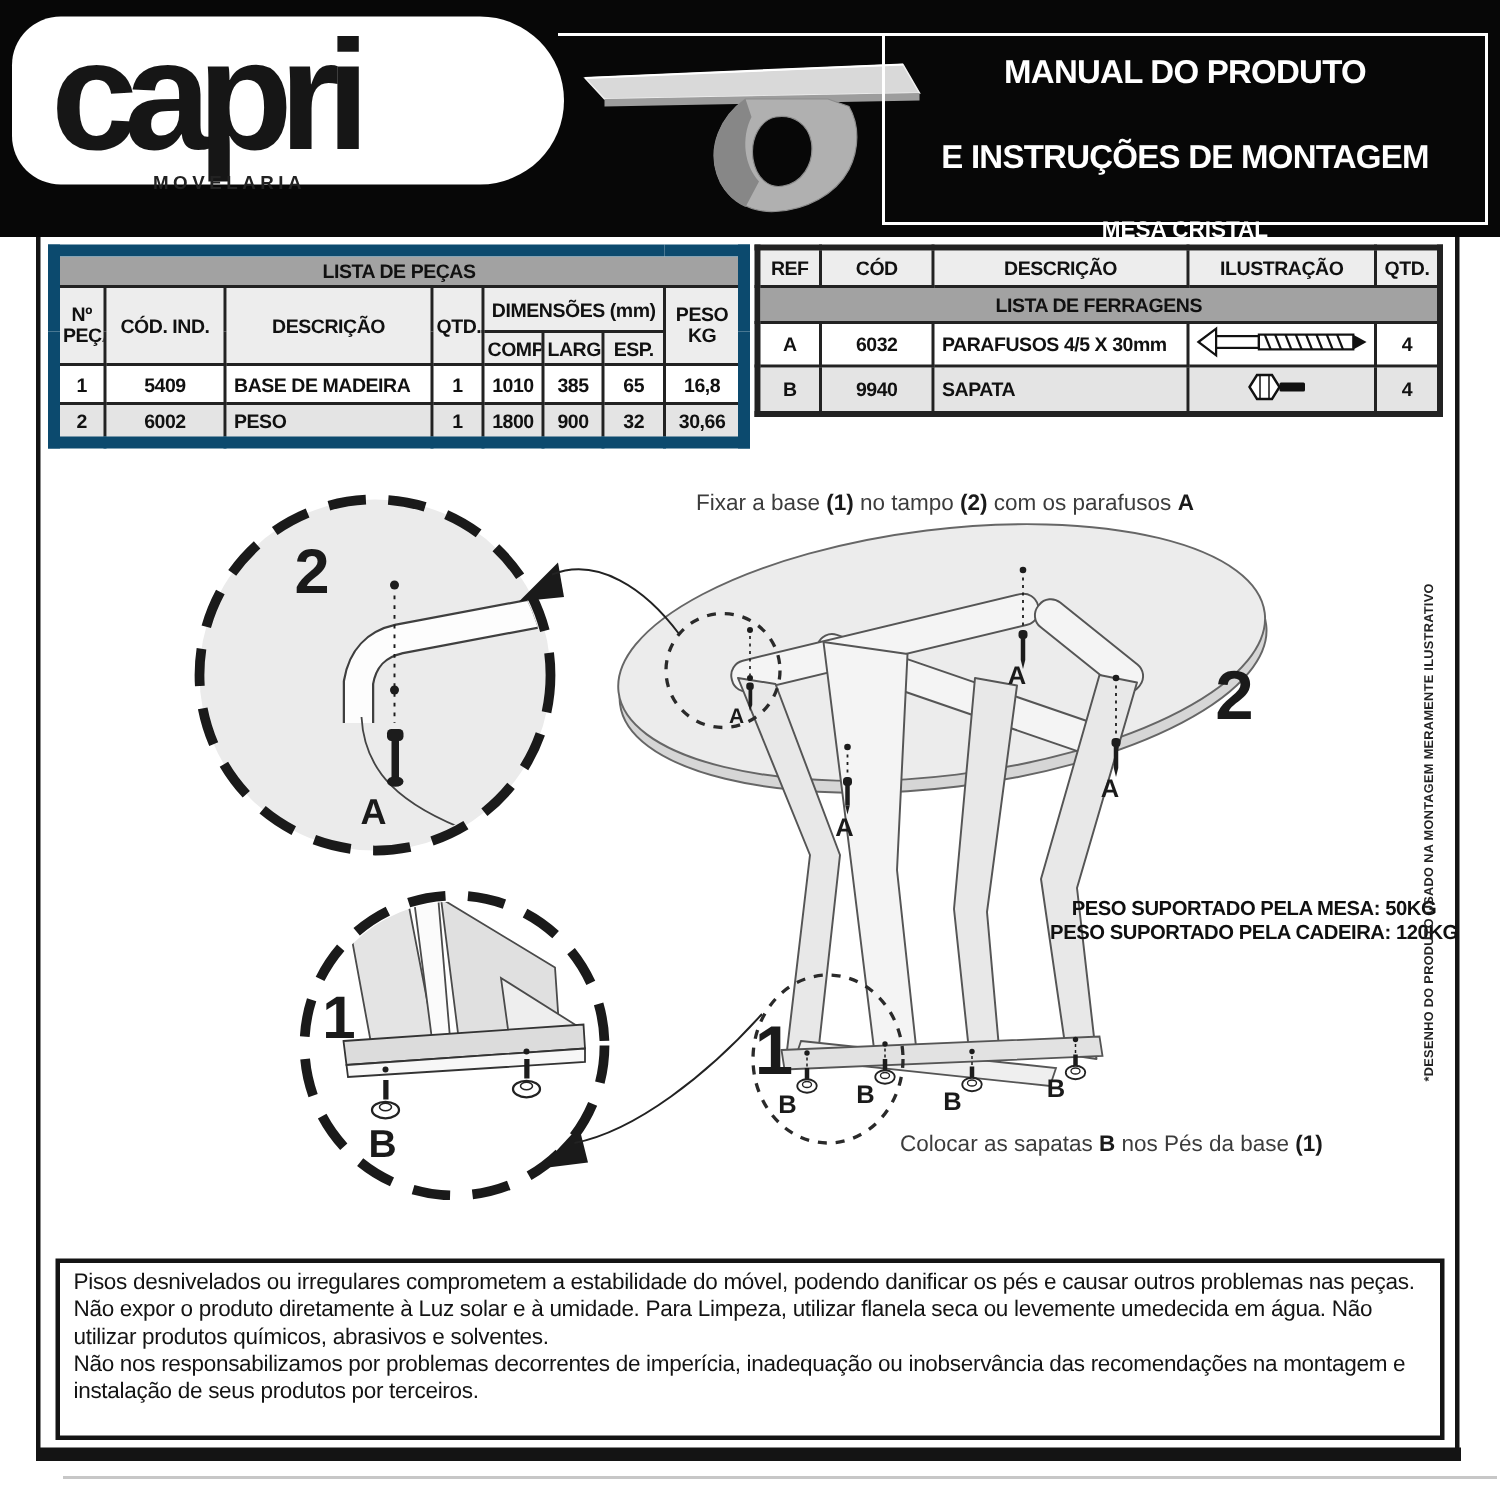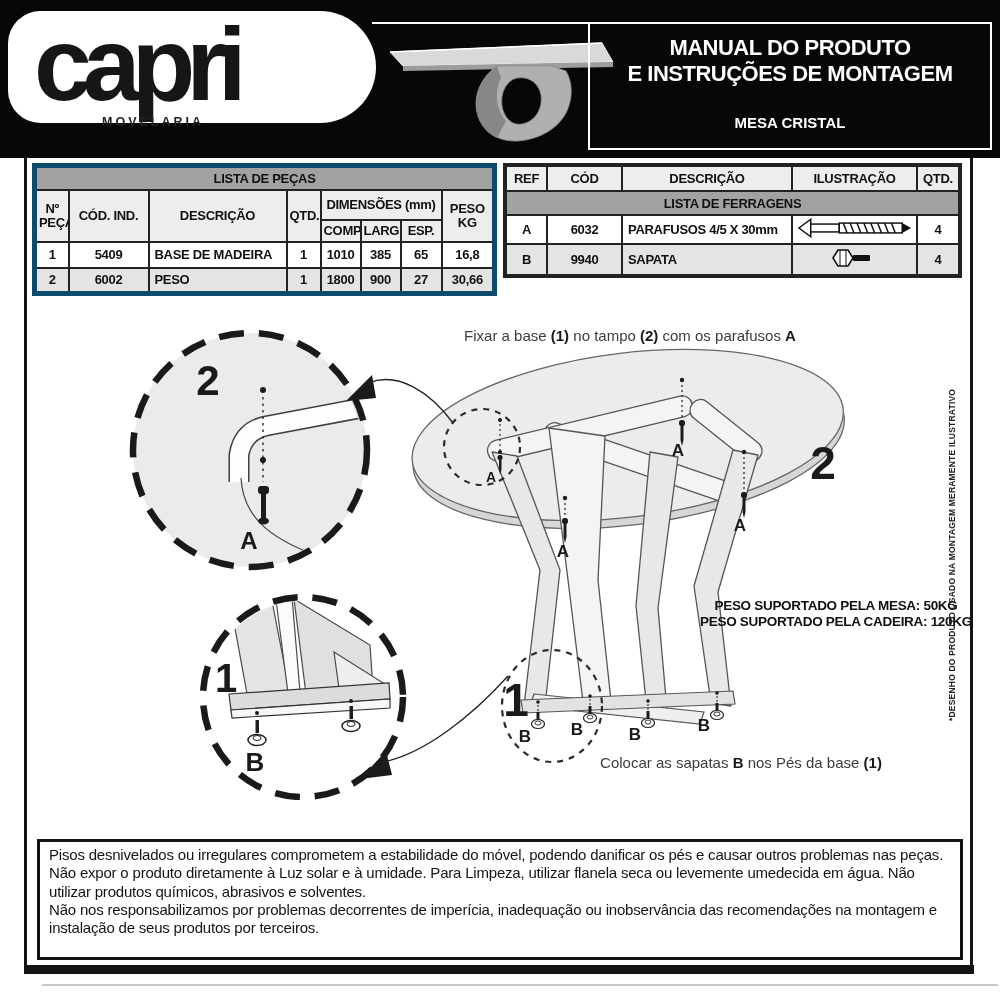--- a/index.html
+++ b/index.html
@@ -11,34 +11,34 @@
   .header{position:absolute;left:0;top:0;width:1000px;height:158px;background:#070707;}
   .bubble{position:absolute;left:8px;top:11px;width:368px;height:112px;background:#fff;
           border-radius:40px 69px 69px 40px;}
   .brand{position:absolute;left:26px;top:-4px;font-size:104px;font-weight:bold;
          letter-spacing:-9px;color:#161616;line-height:1.1;}
   .tagline{position:absolute;left:94px;top:104px;font-size:12.5px;font-weight:bold;
            letter-spacing:3px;color:#222;}
   .title-box{position:absolute;left:588px;top:22px;width:404px;height:128px;
              border:2px solid #fff;color:#fff;text-align:center;box-sizing:border-box;}
   .title-l1{margin-top:11px;font-size:22px;font-weight:bold;letter-spacing:-0.5px;}
-  .title-l2{font-size:22px;font-weight:bold;letter-spacing:-0.5px;}
+  .title-l2{font-size:22px;font-weight:bold;letter-spacing:-0.5px;margin-top:31px;}
   .title-l3{margin-top:27px;font-size:15px;font-weight:bold;}
   .title-l4{font-size:15px;font-weight:bold;}
   .title-ext{position:absolute;left:372px;top:22px;width:218px;height:2px;background:#fff;}
 
   
   .frame-left{left:24px;top:158px;width:3px;height:808px;background:#141414;}
   .frame-right{left:970px;top:158px;width:3px;height:808px;background:#141414;}
   .bottom-bar{left:24px;top:965px;width:950px;height:9px;background:#141414;}
   .bottom-faint{left:42px;top:984px;width:956px;height:2px;background:#c7c7c7;}
 
   
   table{border-collapse:collapse;table-layout:fixed;}
-  .ptable{position:absolute;left:32px;top:163px;width:460px;border:5px solid #0c4a6e;padding-left:40px;}
+  .ptable{position:absolute;left:32px;top:163px;width:460px;border:8px solid #0c4a6e;padding-left:40px;}
   .htable{position:absolute;left:503px;top:163px;width:455px;border:4px solid #222;}
   .ptable td,.htable td{border:2px solid #222;font-size:13px;font-weight:bold;
       text-align:center;vertical-align:middle;padding:1px 2px;letter-spacing:-0.3px;
       color:#111;overflow:hidden;white-space:nowrap;}
   .ttl{background:#a2a2a2;font-size:15px;letter-spacing:0;}
   .hd{background:#ededed;}
   .r0 td{background:#fff;}
   .r1 td{background:#e4e4e4;}
   .al{text-align:left !important;padding-left:5px !important;}
   .small2{font-size:12px;line-height:1.05;}
@@ -143,21 +143,21 @@
       <td>65</td>
       <td>16,8</td>
     </tr>
     <tr class="r1" style="height:26px">
       <td>2</td>
       <td>6002</td>
       <td class="al">PESO</td>
       <td>1</td>
       <td>1800</td>
       <td>900</td>
-      <td>27</td>
+      <td>32</td>
       <td>30,66</td>
     </tr>
   </tbody>
     </table>
 
   <table class="htable">
     <colgroup>
         <col style="width:42px">
         <col style="width:75px">
         <col style="width:170px">

